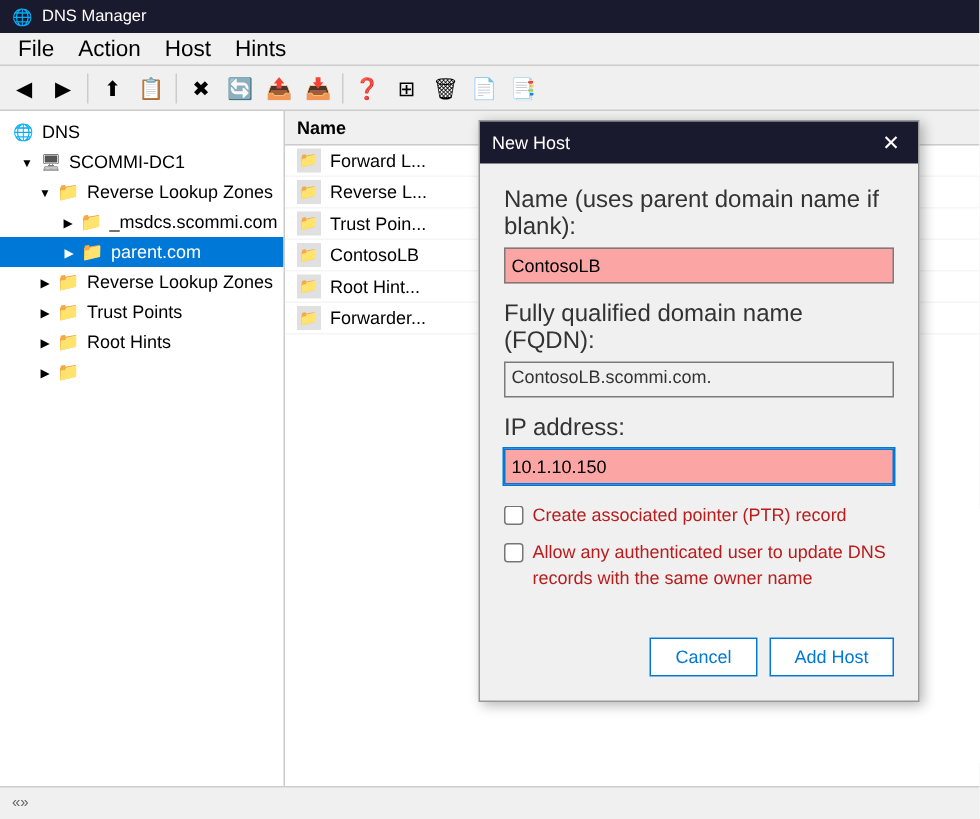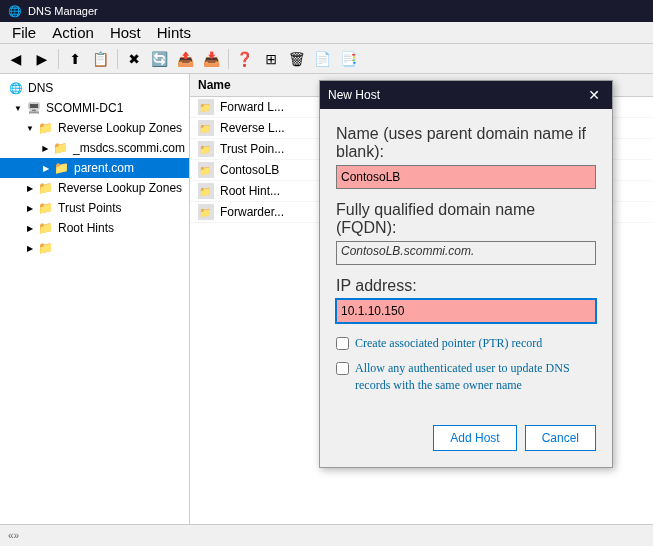--- a/index.html
+++ b/index.html
@@ -230,36 +230,34 @@
     }
     .dialog-readonly {
       width: 100%;
       height: 24px;
       border: 1px solid #7a7a7a;
       background: #f0f0f0;
       padding: 2px 4px;
       font-size: 12px;
       margin-bottom: 12px;
       color: #333;
-      font-style: italic;
     }
     .checkbox-row {
       display: flex;
       align-items: flex-start;
       margin-bottom: 8px;
       gap: 6px;
     }
     .checkbox-row input[type=checkbox] {
       margin-top: 2px;
     }
     .checkbox-label {
       font-size: 12px;
       line-height: 1.4;
-      color: #0369a1;
-      font-family: Liberation Serif, serif;
+      color: #b91c1c;
     }
     .dialog-footer {
       padding: 8px 16px 16px;
       display: flex;
       justify-content: flex-end;
       gap: 8px;
     }
     .dialog-btn {
       height: 26px;
       padding: 0 16px;
@@ -433,17 +431,17 @@
         <label class="checkbox-label" for="ptr-cb">Create associated pointer (PTR) record</label>
       </div>
 
       <div class="checkbox-row">
         <input type="checkbox" id="allow-cb" style="">
         <label class="checkbox-label" for="allow-cb">Allow any authenticated user to update DNS records with the same owner name</label>
       </div>
     </div>
 
     <div class="dialog-footer">
+      <button class="dialog-btn">Cancel</button>
       <button class="dialog-btn primary">Add Host</button>
-      <button class="dialog-btn">Cancel</button>
     </div>
   </div>
 </div>
 
 </body></html>

